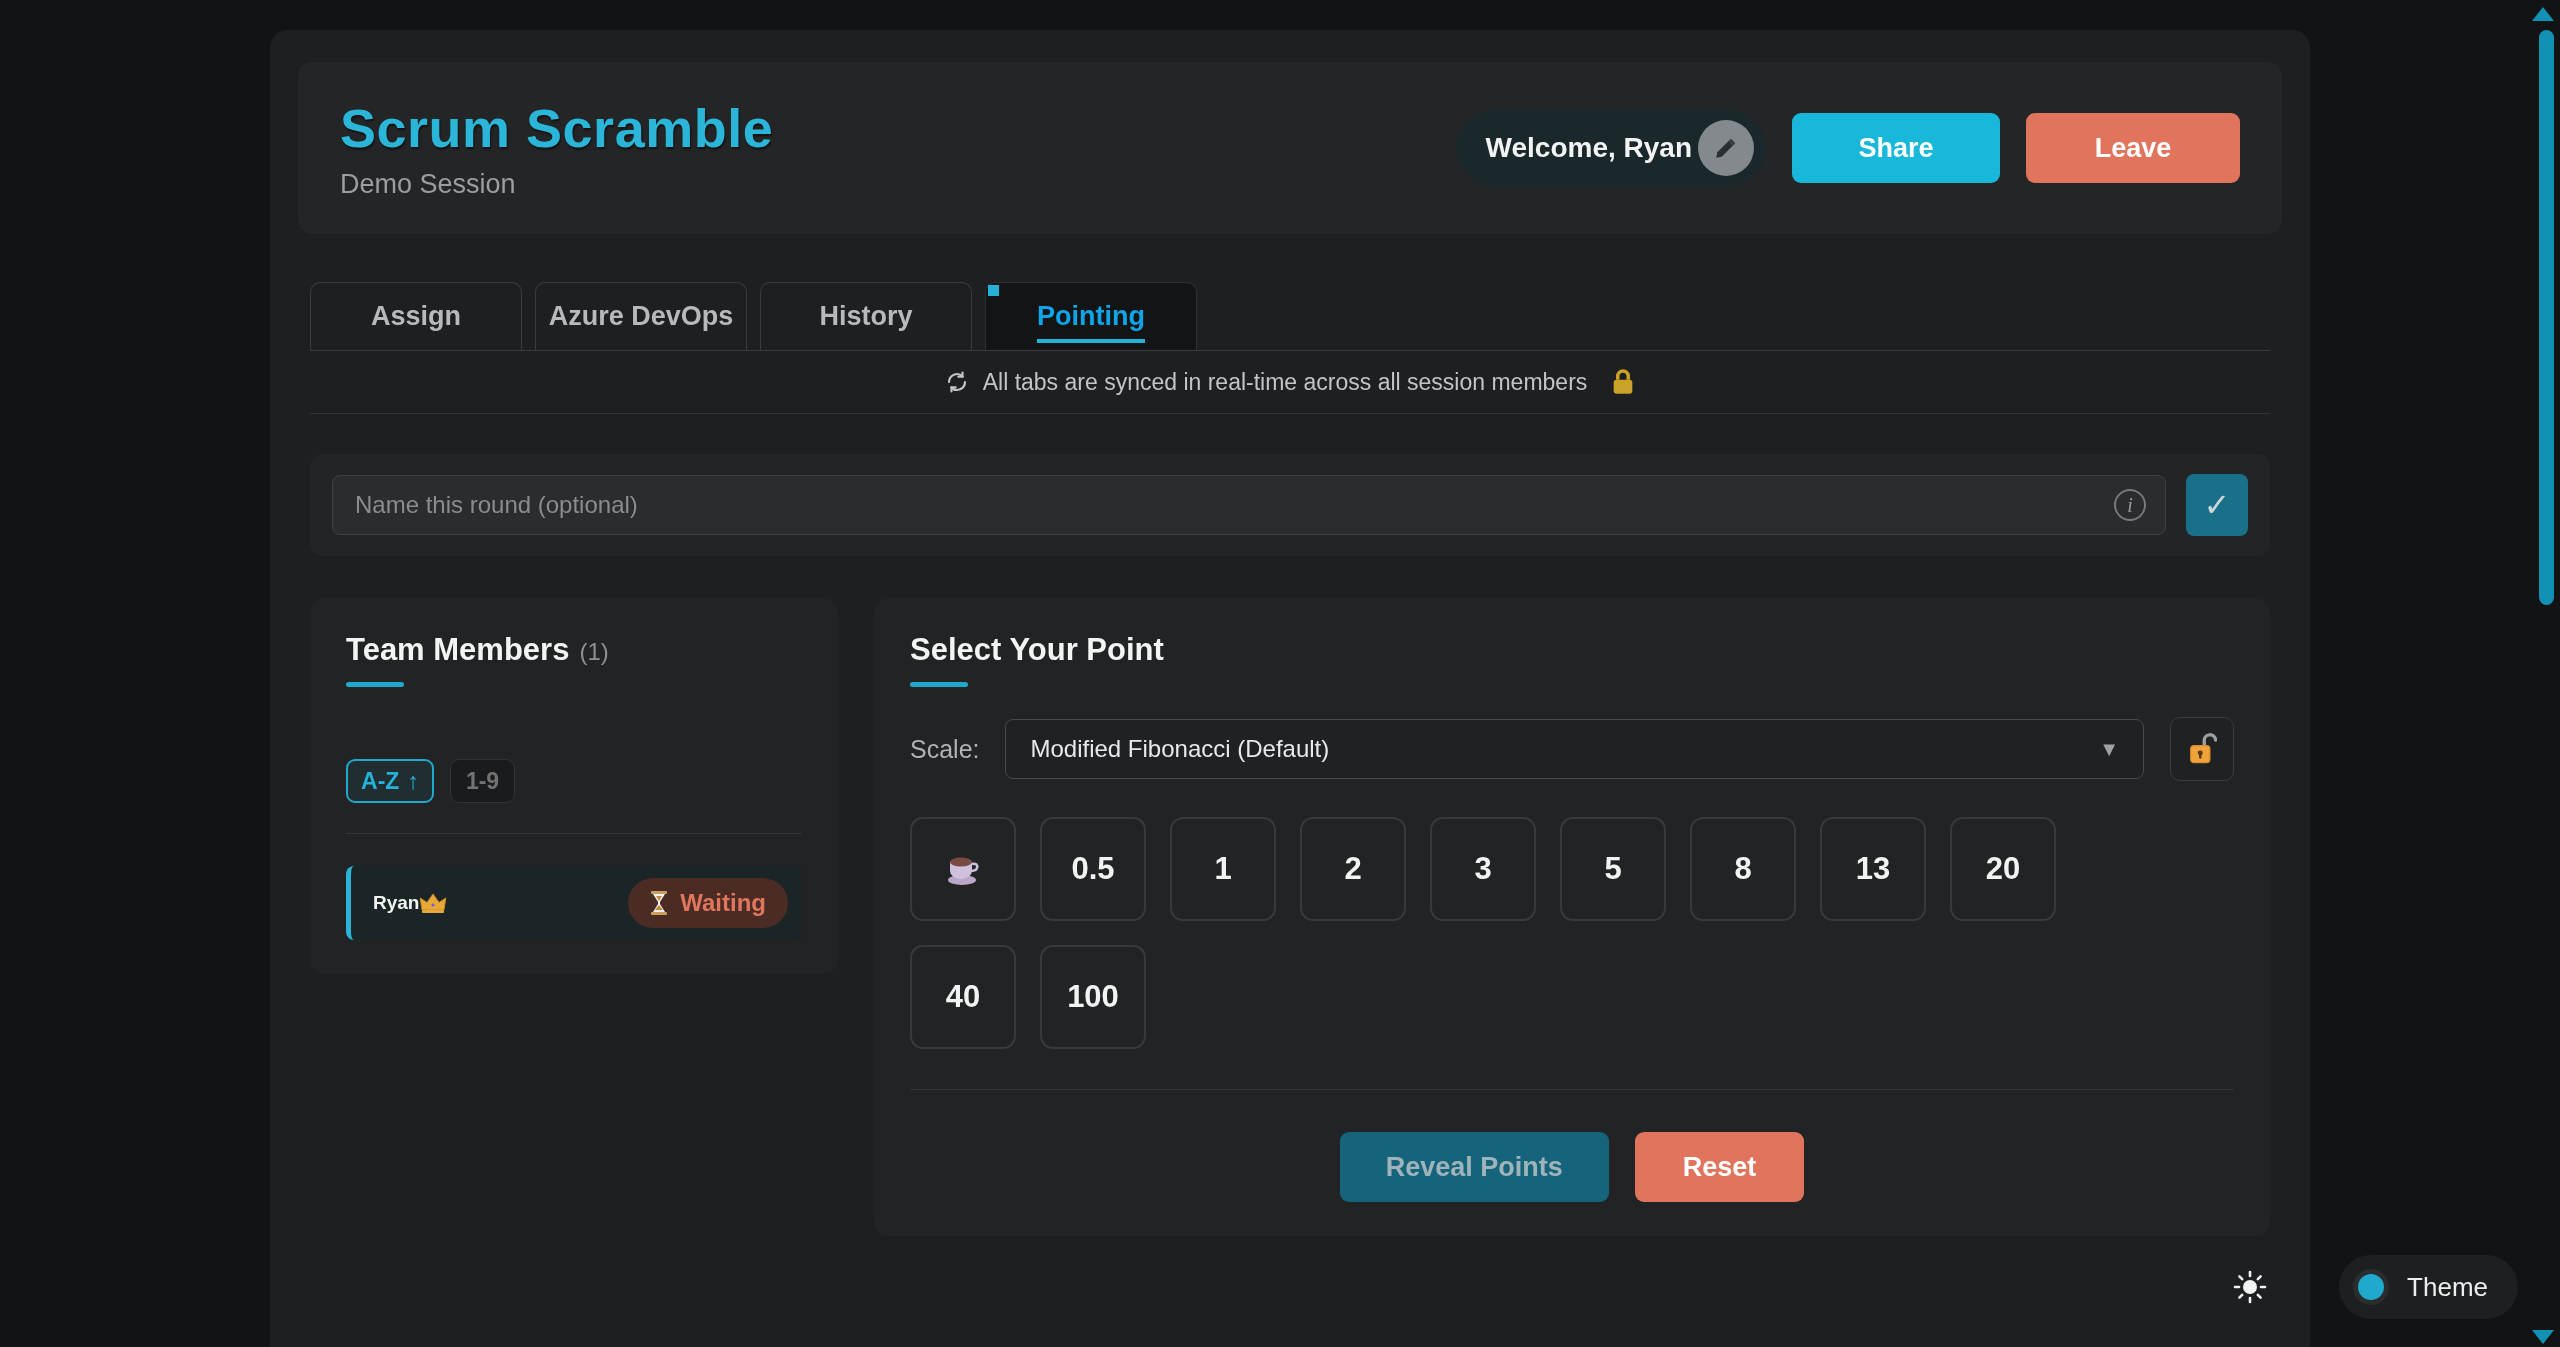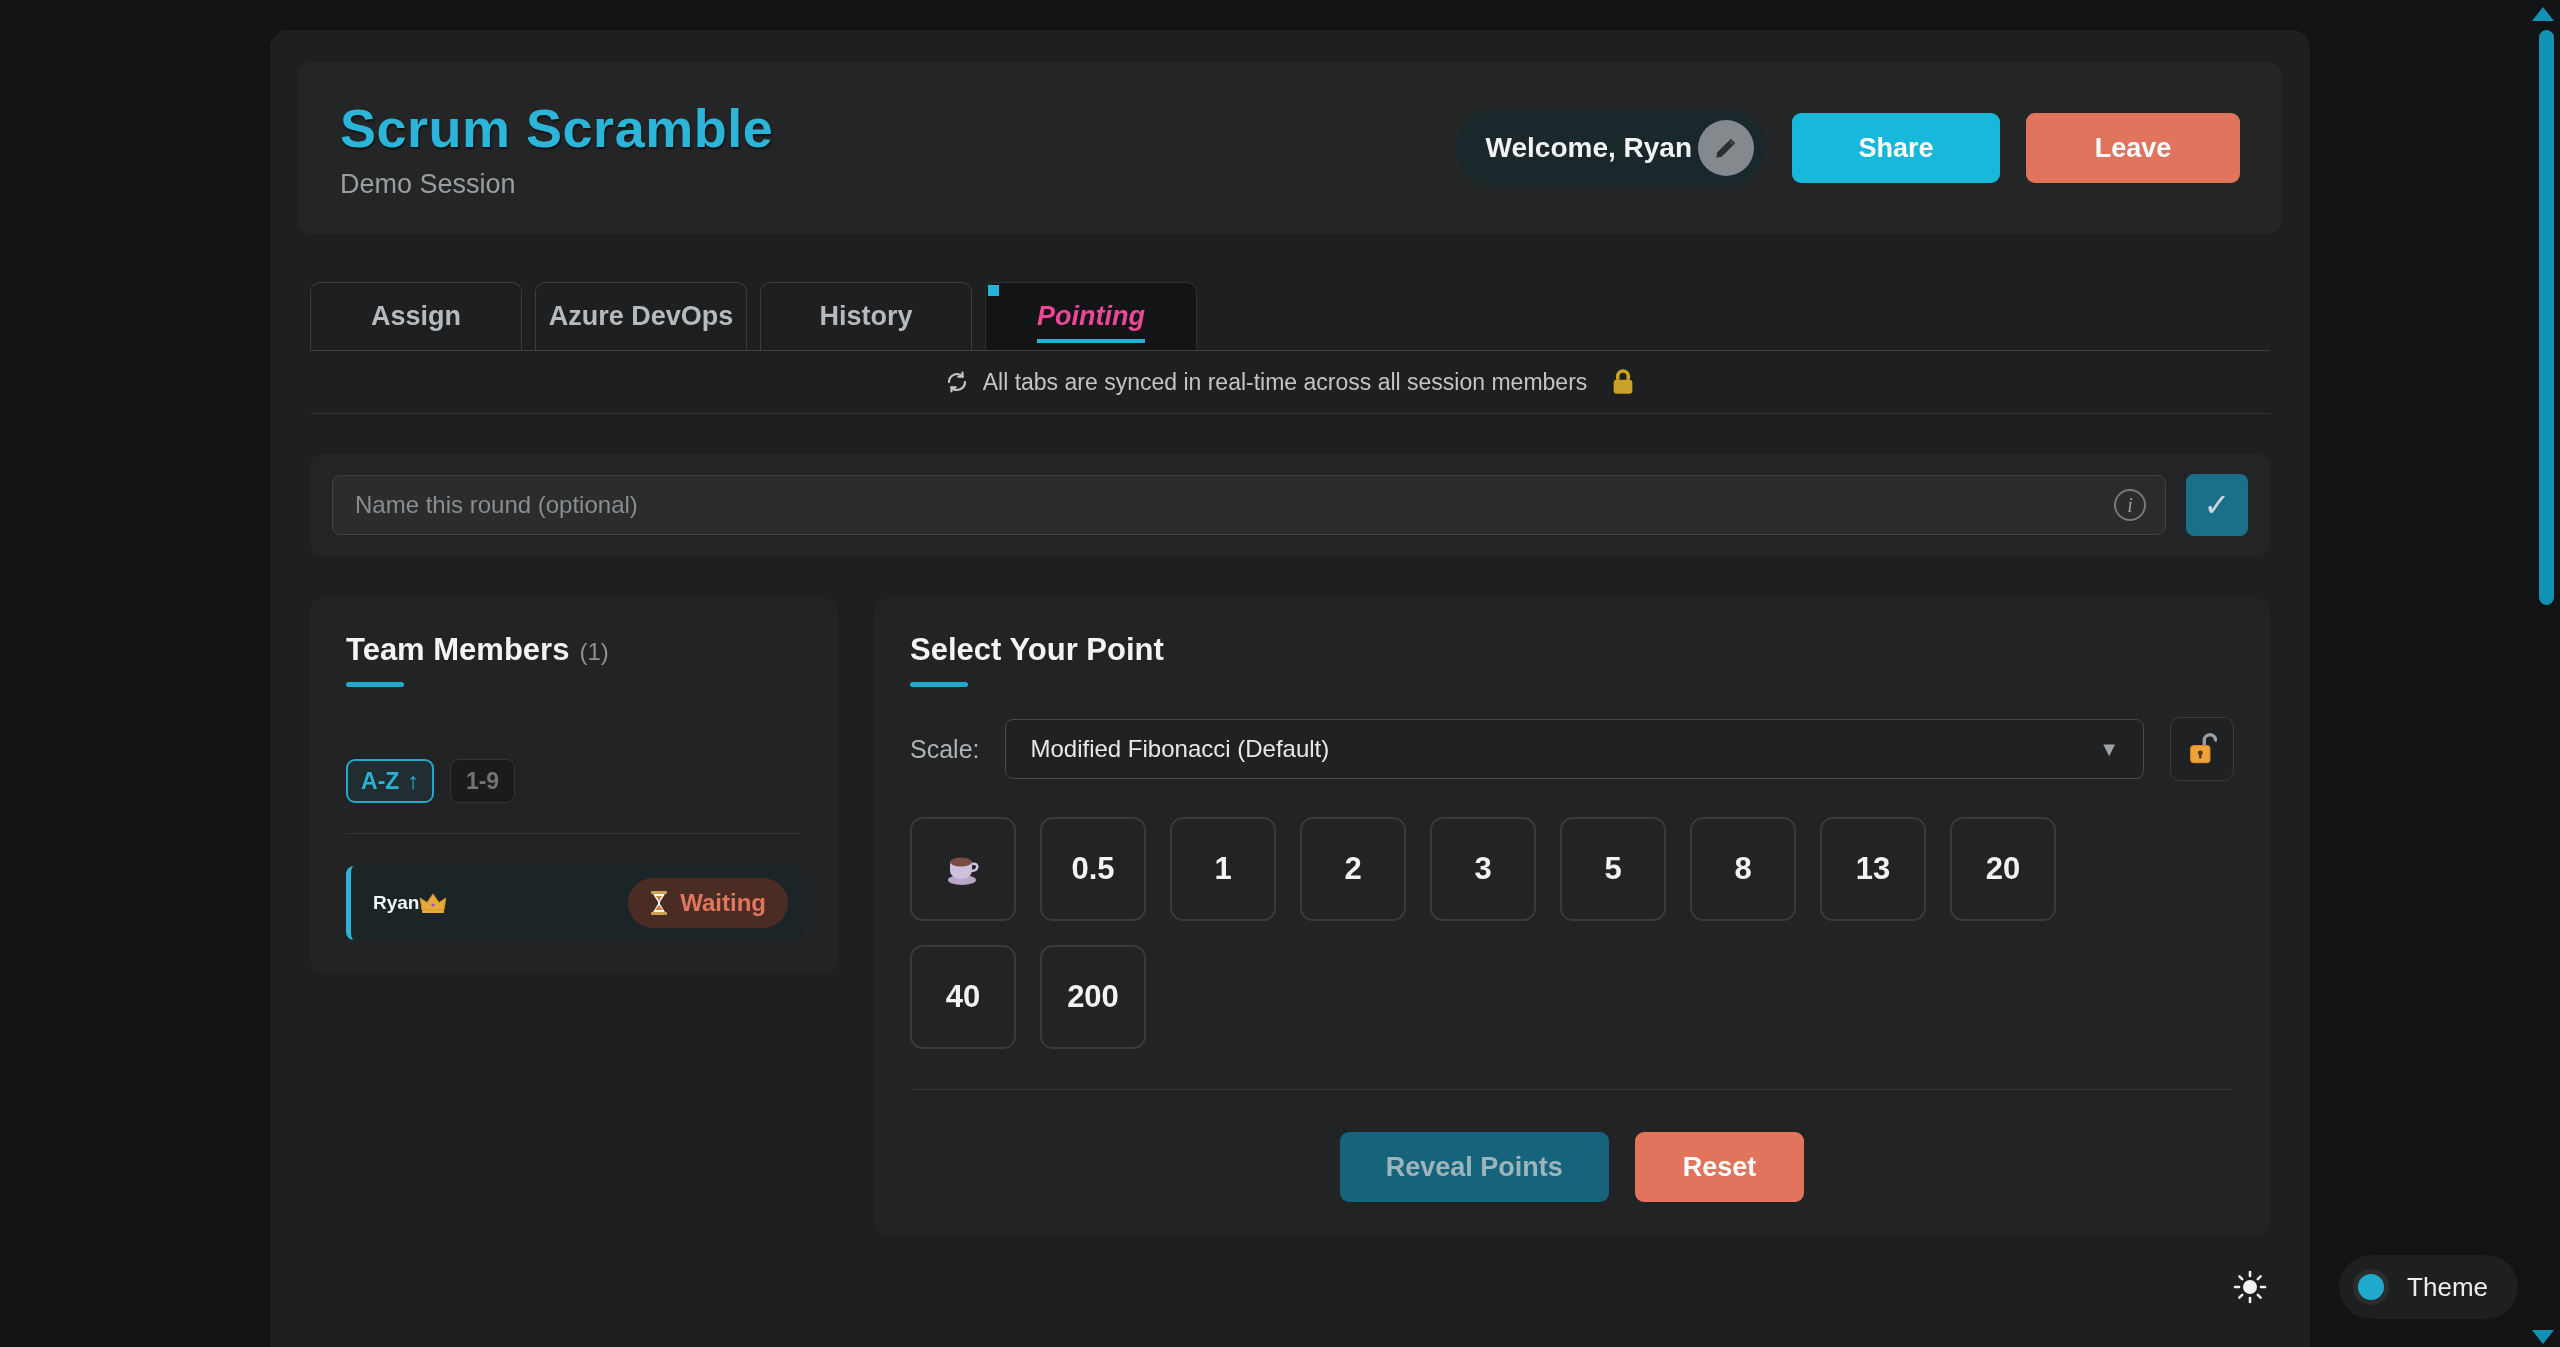--- a/index.html
+++ b/index.html
@@ -25,21 +25,21 @@
     color:#fff; cursor:pointer; }
   .btn-share { background:#17b8da; width:208px; }
   .btn-leave { background:#e1745c; width:214px; }
 
   
   .tabs-row { display:flex; margin:48px 12px 0; border-bottom:1px solid #3a3c3e; }
   .tab { min-width:212px; height:68px; display:flex; align-items:center; justify-content:center;
     border:1px solid #3a3c3e; border-bottom:none; border-radius:10px 10px 0 0;
     margin-right:13px; color:#b7babc; font-size:27px; font-weight:bold; cursor:pointer;
     background:transparent; position:relative; }
-  .tab.active { background:#121415; border-color:#2e3133; color:#ec4899;font-style:italic; }
+  .tab.active { background:#121415; border-color:#2e3133; color:#0ea5e9; }
   .tab.active .corner-mark { position:absolute; left:2px; top:2px; width:11px; height:11px;
     background:#25b2d8; }
   .tab.active .tab-label { border-bottom:4px solid #25b2d8; padding-bottom:7px; margin-bottom:-11px; }
 
   .sync-row { display:flex; align-items:center; justify-content:center; gap:14px;
     height:62px; color:#c2c4c6; font-size:23px; }
   .divider { border:none; border-top:1px solid #323436; margin:0 12px; }
 
   
   .round-panel { background:#222425; border-radius:12px; margin:40px 12px 0; padding:20px 22px;
@@ -271,21 +271,21 @@
         </div>
         <div class="point-card">0.5</div>
         <div class="point-card">1</div>
         <div class="point-card">2</div>
         <div class="point-card">3</div>
         <div class="point-card">5</div>
         <div class="point-card">8</div>
         <div class="point-card">13</div>
         <div class="point-card">20</div>
         <div class="point-card">40</div>
-        <div class="point-card">200</div>
+        <div class="point-card">100</div>
       </div>
 
       <hr class="point-divider">
       <div class="action-row">
         <button class="btn btn-reveal">Reveal Points</button>
         <button class="btn btn-reset">Reset</button>
       </div>
     </div>
 
   </div>

